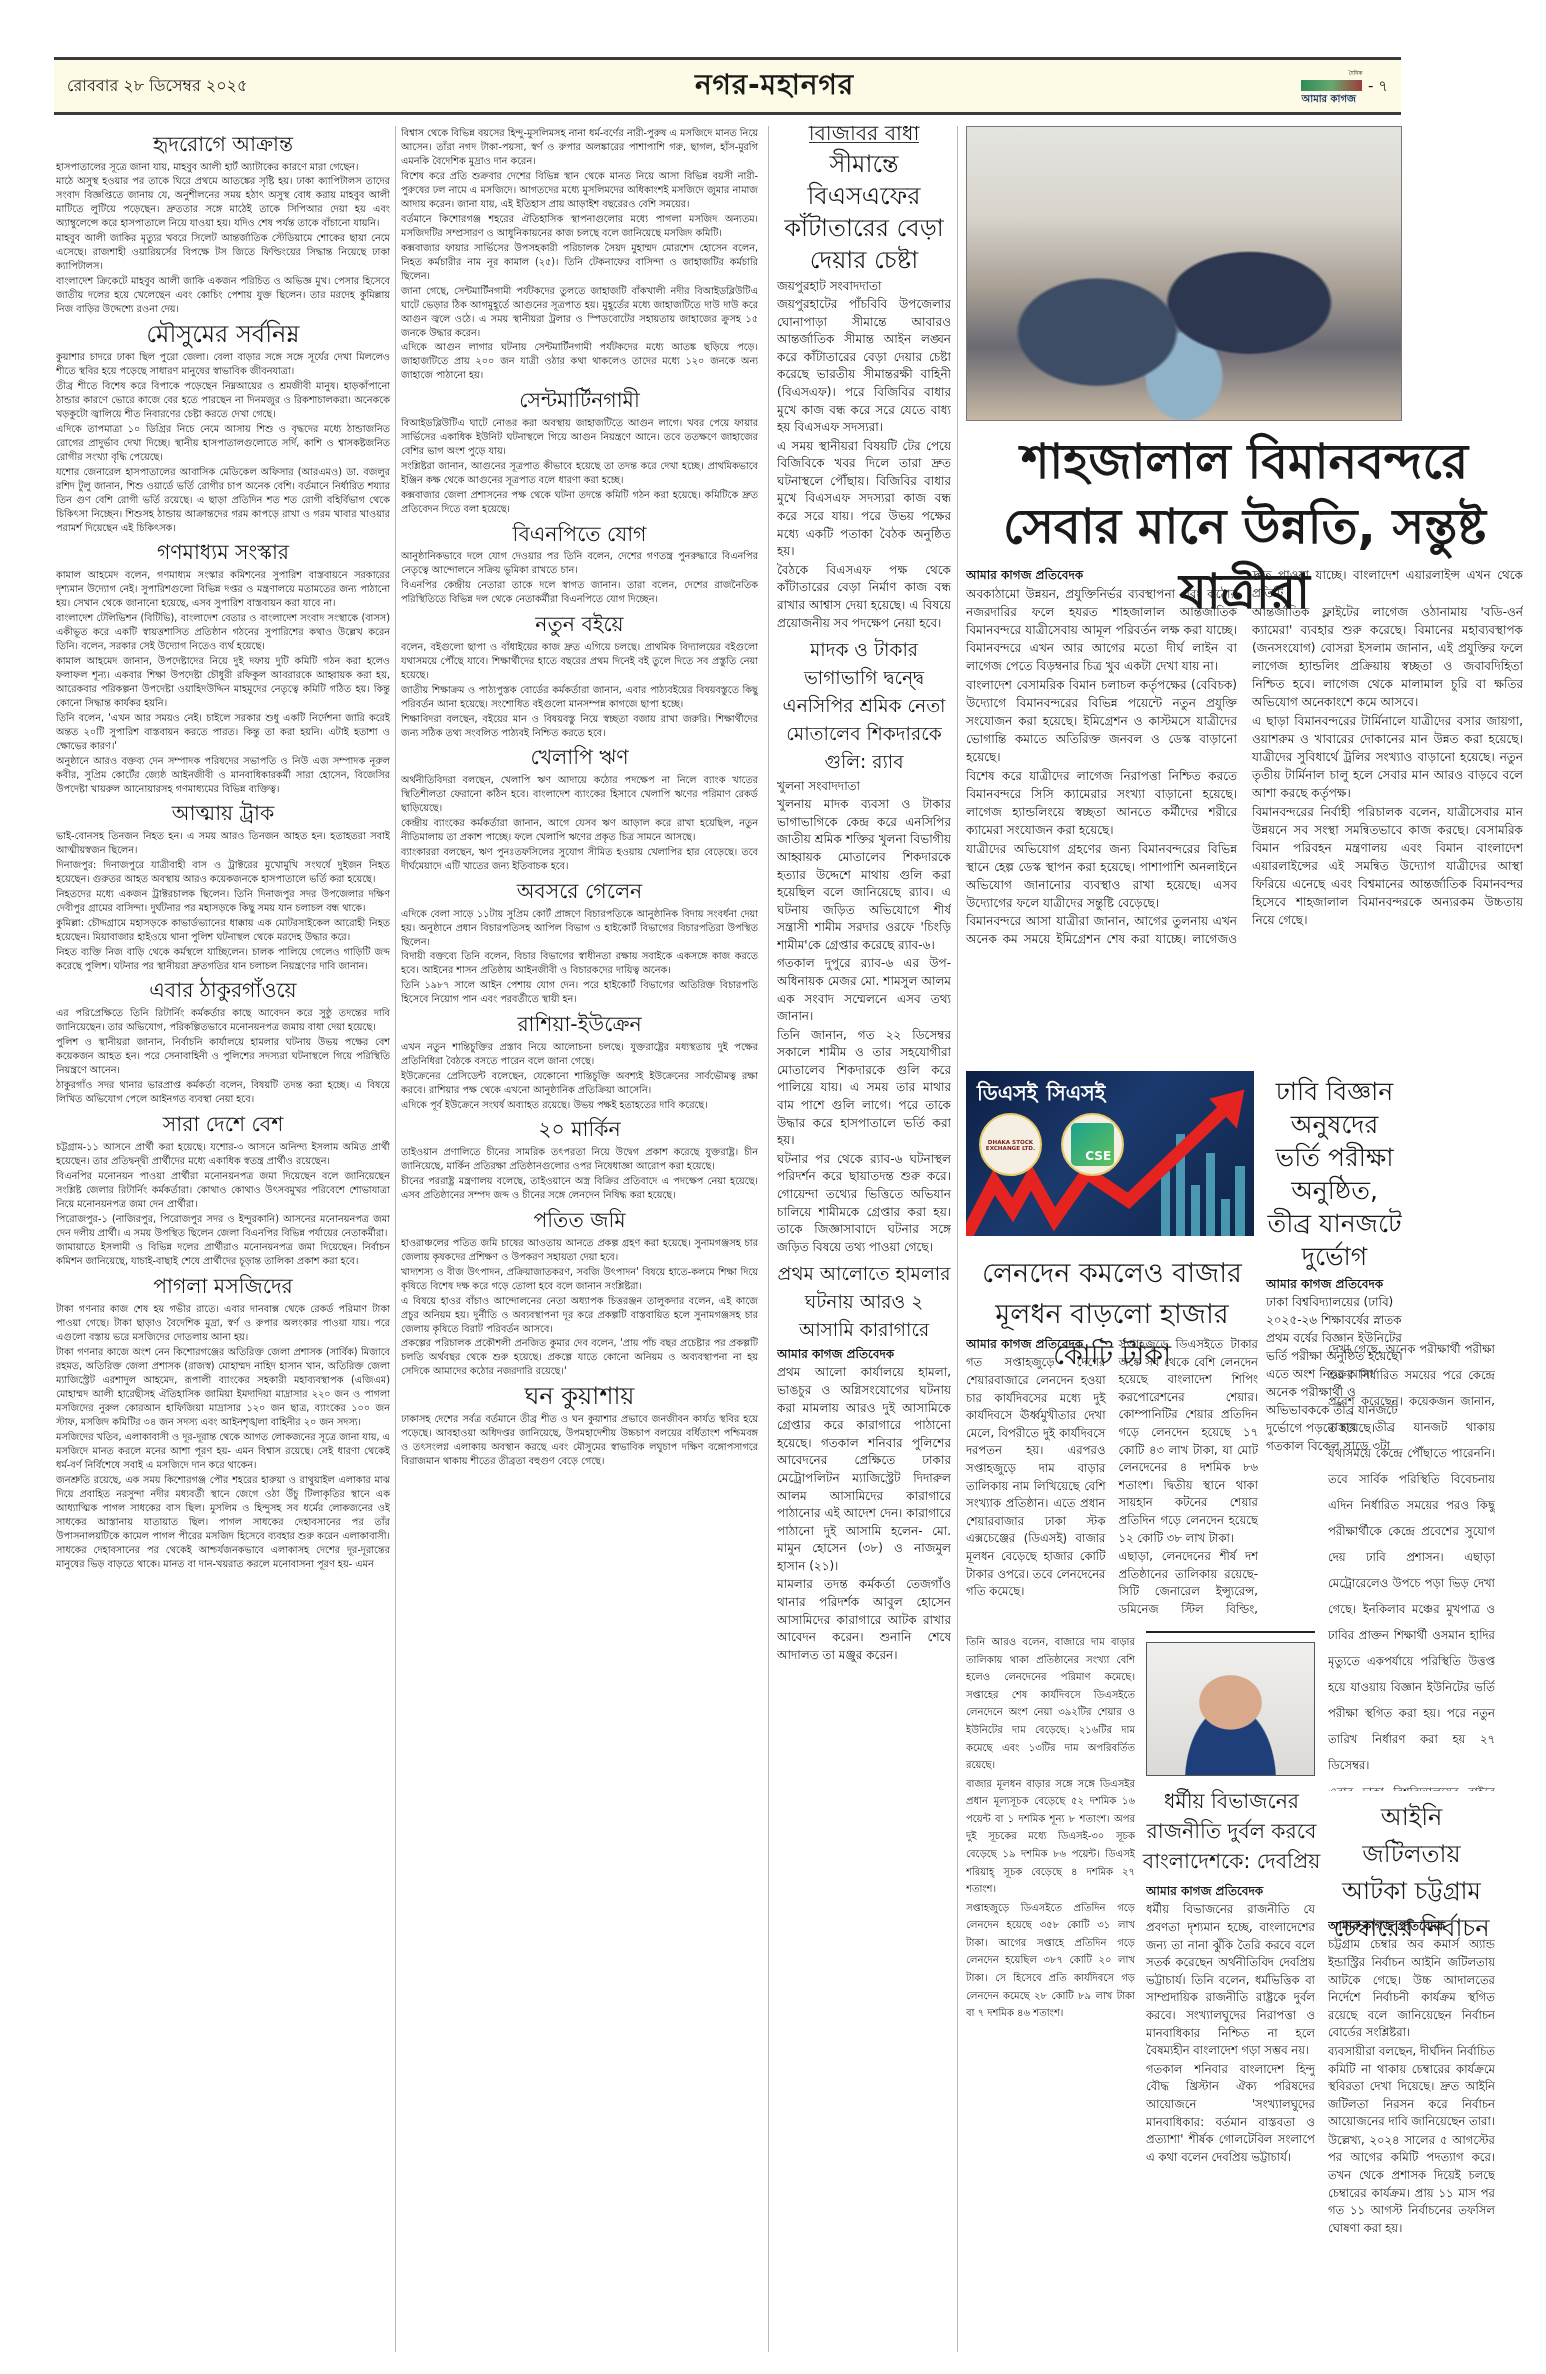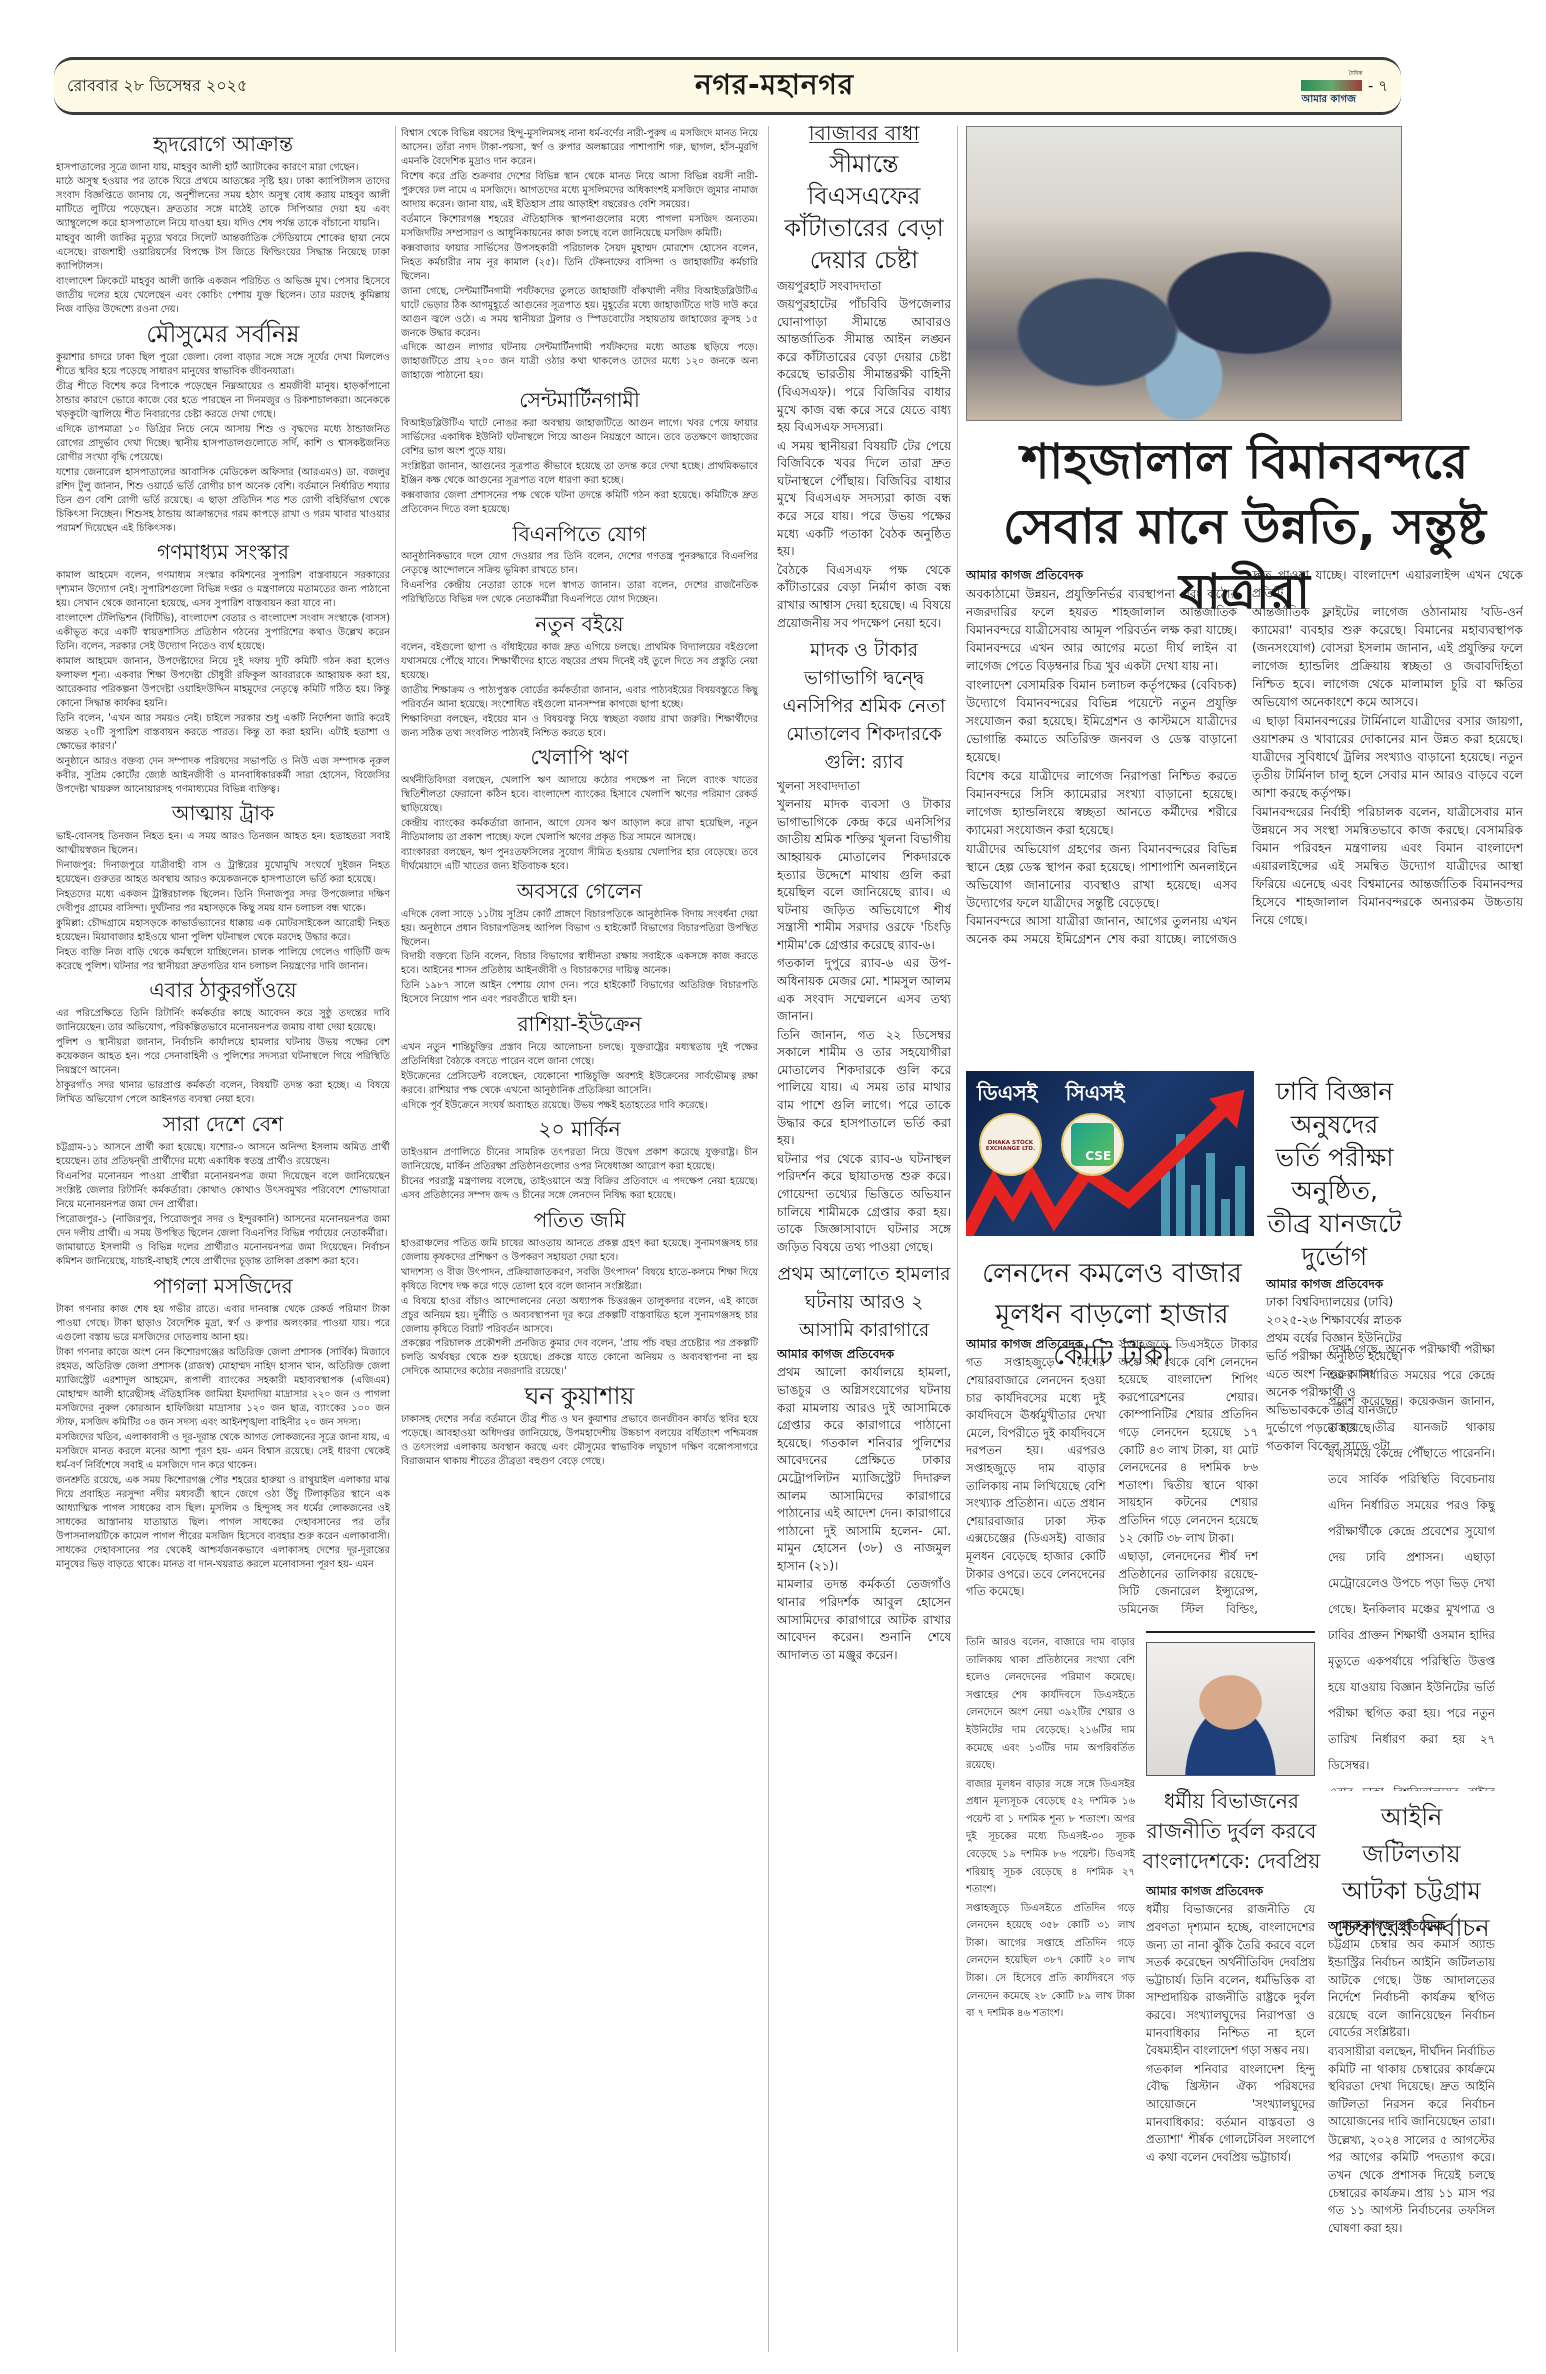--- a/index.html
+++ b/index.html
@@ -2,21 +2,21 @@
 <html style="font-size:15px"><head>
 <meta charset="utf-8">
 <style>
   * { box-sizing: border-box; margin: 0; padding: 0; }
   html, body { width: 1546px; height: 2375px; background: #ffffff; overflow: hidden; }
   body { font-family: "DejaVu Sans", sans-serif; color: #1a1a1a; position: relative; }
 
   .masthead {
     position: absolute; left: 54px; top: 57px; width: 1347px; height: 58px;
     background: #fdfbe6; border-top: 3.7px solid #3a3a3a; border-bottom: 3.7px solid #3a3a3a;
-    display: flex; align-items: center; justify-content: space-between; padding: 0 13px; border-radius: 19px;
+    display: flex; align-items: center; justify-content: space-between; padding: 0 13px;
   }
   .masthead .date { font-size: 16px; }
   .masthead .section { font-size: 28px; font-weight: bold; letter-spacing: 0.9px; }
   .masthead .brand { display: flex; align-items: center; gap: 5.6px; }
   .logo { width: 61px; height: 35px; display: flex; flex-direction: column; justify-content: space-between; }
   .logo .sky { height: 11px; background: linear-gradient(90deg,#2e8b57,#66a86f,#9d3b3b); }
   .logo .name { font-size: 10px; font-weight: bold; color: #14315f; line-height: 1; }
   .logo .tag { font-size: 5.6px; text-align: right; color: #333; }
   .pageno { font-size: 15px; }
 
@@ -45,21 +45,21 @@
       linear-gradient(180deg,#e4e4e0 0%,#d8d4cc 30%,#a89f95 55%,#6b6a73 75%,#c7b9a5 100%);
     border: 1.9px solid #777;
   }
   .airport-head { position: absolute; left: 966px; top: 429px; width: 557px; text-align: center; font-size: 48px; font-weight: bold; line-height: 65px; }
   .airport-body { position: absolute; left: 966px; top: 566px; width: 557px; column-count: 2; column-gap: 15px; font-size: 12px; line-height: 18px; text-align: justify; height: 464px; overflow: hidden; }
 
   .dse-img {
     position: absolute; left: 966px; top: 1071px; width: 288px; height: 165px;
     background: linear-gradient(135deg,#0d1f44 0%,#1b3a6e 45%,#0f2548 100%); overflow: hidden;
   }
-  .dse-tags { position: absolute; top: 7.4px; left: 11px; color: #fff; font-size: 20.4px; font-weight: bold; display: flex; gap: 28px; }
+  .dse-tags { position: absolute; top: 7.4px; left: 11px; color: #fff; font-size: 20.4px; font-weight: bold; display: flex; gap: 9px; }
   .dse-logo { position: absolute; top: 42px; width: 63px; height: 63px; border-radius: 50%; border: 2.8px solid #e7c767; display: flex; align-items: center; justify-content: center; font-size: 8.3px; font-weight: bold; }
   .dse-logo.dse { left: 13px; background: #f4efe2; color: #7a1e1e; }
   .dse-logo.cse { left: 95px; background: #f4efe2; color: #fff; }
   .cse-inner { width: 43px; height: 43px; background: linear-gradient(135deg,#1aa28f,#62c15a); display: flex; align-items: flex-end; justify-content: flex-end; padding: 2.8px; font-size: 12px; border-radius: 5px; }
   .dse-bars { position: absolute; right: 9.3px; bottom: 0; display: flex; align-items: flex-end; gap: 5.6px; }
   .dse-bars span { width: 9.3px; background: #58b3c8; opacity: .8; }
   .dse-img svg { position: absolute; left: 0; top: 0; }
 
   .dhabi-block { position: absolute; left: 1266px; top: 1071px; width: 137px; }
   .dhabi-block .head { font-size: 25px; line-height: 33px; }

